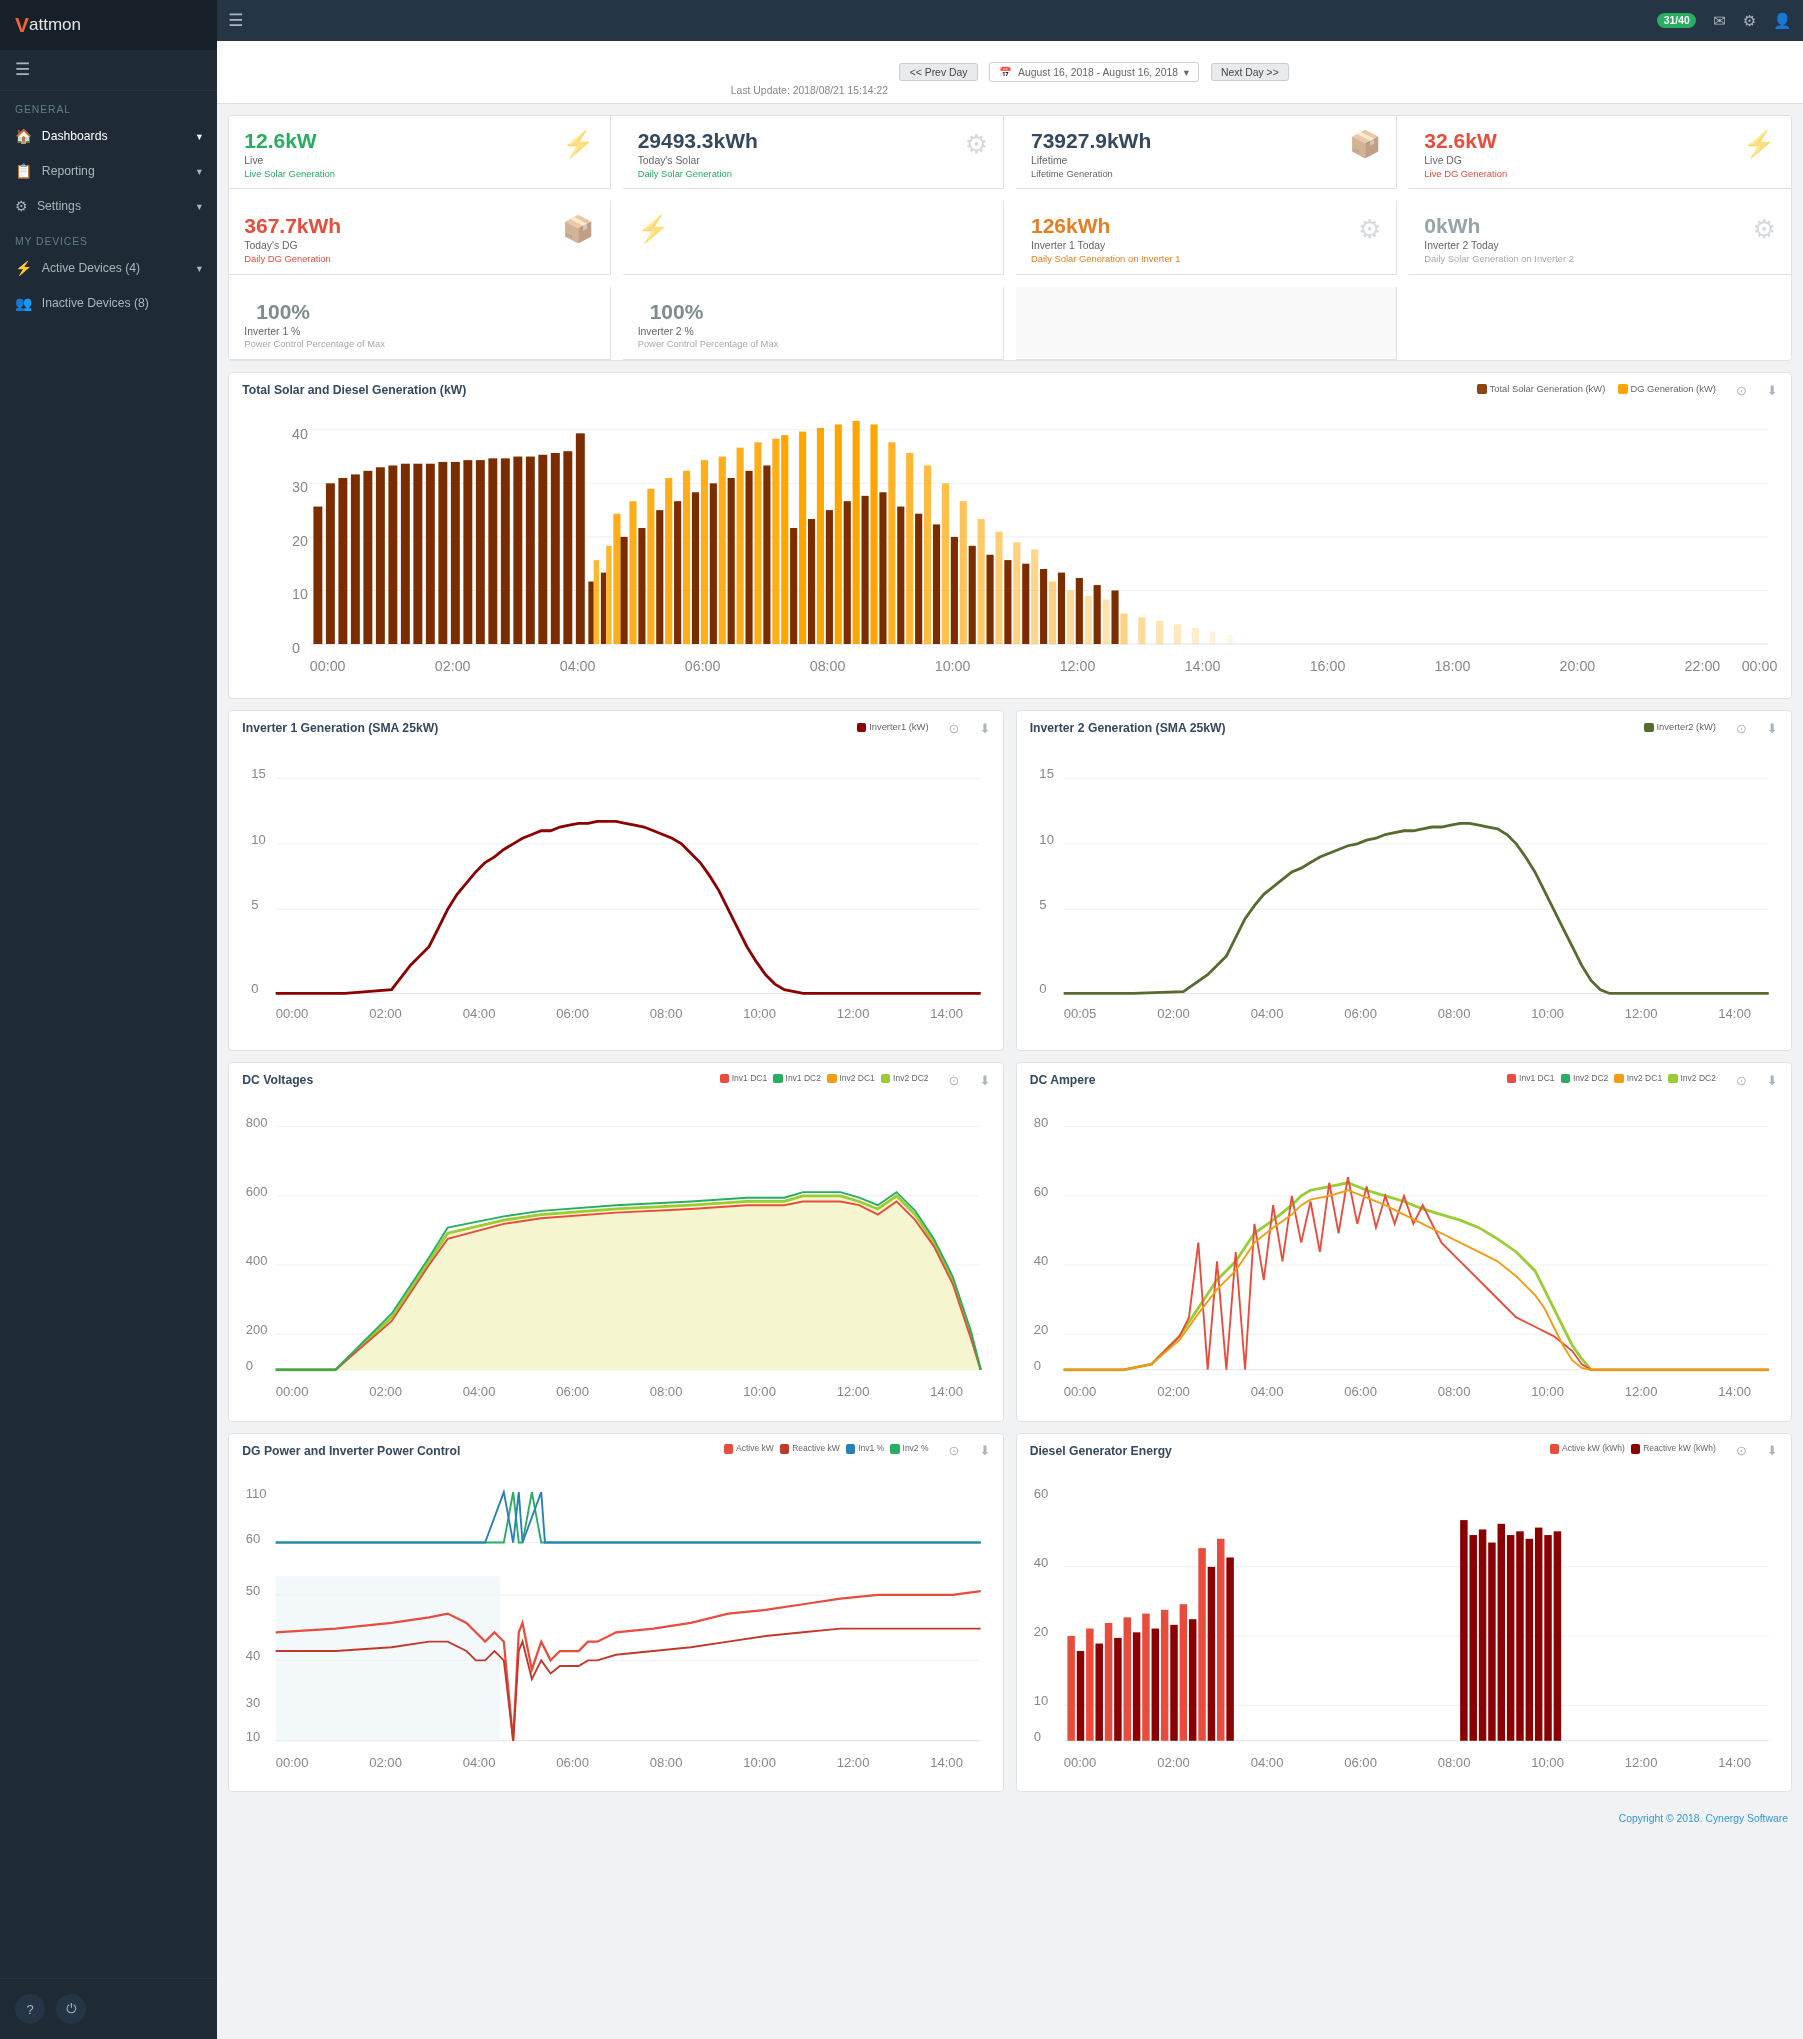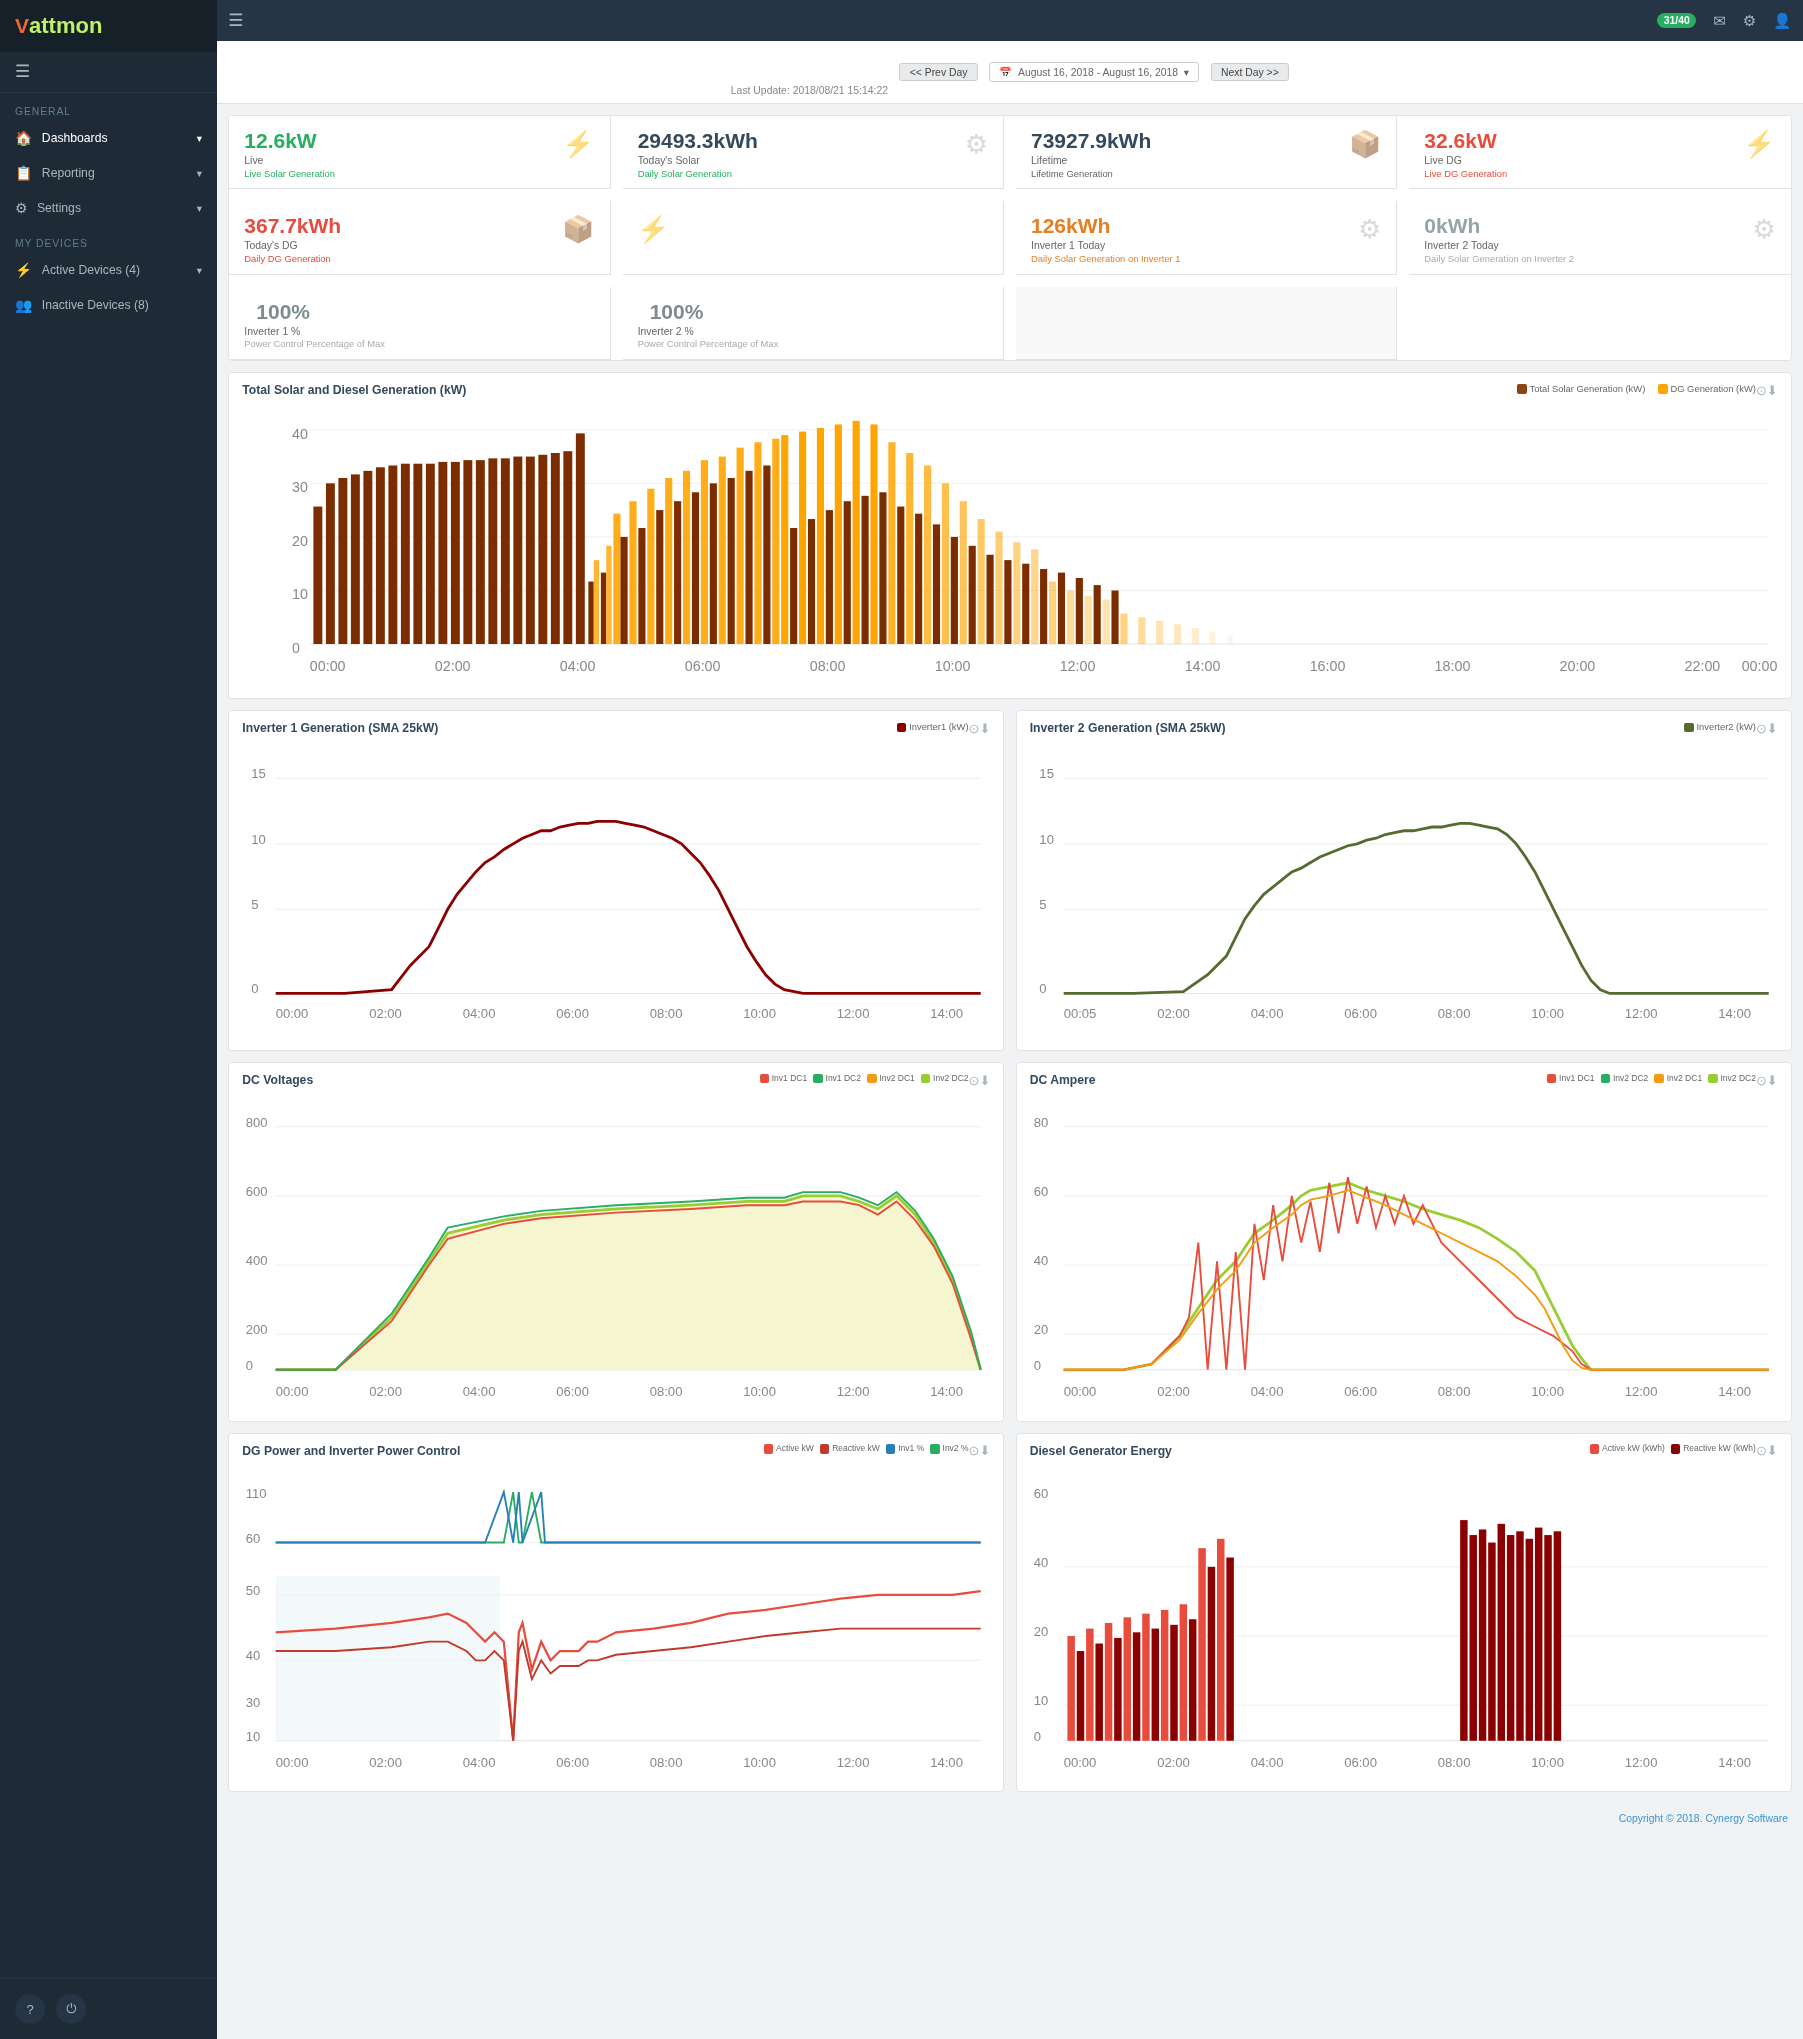--- a/index.html
+++ b/index.html
@@ -48,21 +48,21 @@
     .kpi-sublabel { font-size: 9.4px; margin-top: 1.9px; }
     .kpi-sublabel-green { color: #27ae60; }
     .kpi-sublabel-red { color: #e74c3c; }
     .kpi-sublabel-orange { color: #e67e22; }
     .kpi-icon { color: #bdc3c7; font-size: 26px; opacity: 0.6; }
 
     
     .chart-section { background: #fff; border: 0.9px solid #e0e2e5; margin: 0 11.3px 11.3px; border-radius: 3.8px; padding: 9.4px 13px; }
     .chart-header { display: flex; align-items: center; justify-content: space-between; margin-bottom: 5.6px; }
     .chart-title { font-size: 12.2px; color: #34495e; font-weight: 600; }
-    .chart-actions { display: flex; gap: 0; }
+    .chart-actions { display: flex; gap: 20px; }
     .chart-action-btn { color: #aab4bc; font-size: 13px; cursor: pointer; }
     .chart-legend { display: flex; gap: 13px; font-size: 9.4px; color: #666; justify-content: flex-end; margin-bottom: 3.8px; }
     .legend-dot { width: 9.4px; height: 9.4px; display: inline-block; border-radius: 1.9px; margin-right: 2.8px; vertical-align: middle; }
 
     .chart-two-col { display: grid; grid-template-columns: 1fr 1fr; gap: 11.3px; margin: 0 11.3px 11.3px; }
     .chart-half { background: #fff; border: 0.9px solid #e0e2e5; border-radius: 3.8px; padding: 9.4px 13px; }
 
     
     svg.chart { width: 100%; display: block; }
 
@@ -72,21 +72,21 @@
     .content::-webkit-scrollbar { width: 5.6px; }
     .content::-webkit-scrollbar-track { background: #f0f2f4; }
     .content::-webkit-scrollbar-thumb { background: #ccc; border-radius: 2.8px; }
   </style>
 </head>
 <body>
 
 <div class="sidebar">
   <div class="sidebar-logo">
     <span style="color:#e63;">V</span>
-    <span style="color:#bef264; font-size:22px; font-weight:bold;">attmon</span>
+    <span style="color:#e5e5e5; font-size:17px; font-weight:normal;">attmon</span>
   </div>
   <div class="sidebar-hamburger">
     <span>☰</span>
   </div>
 
   <div class="sidebar-section-label">GENERAL</div>
 
   <div class="sidebar-item active">
     <span class="si-icon">🏠</span>
     <span>Dashboards</span>

